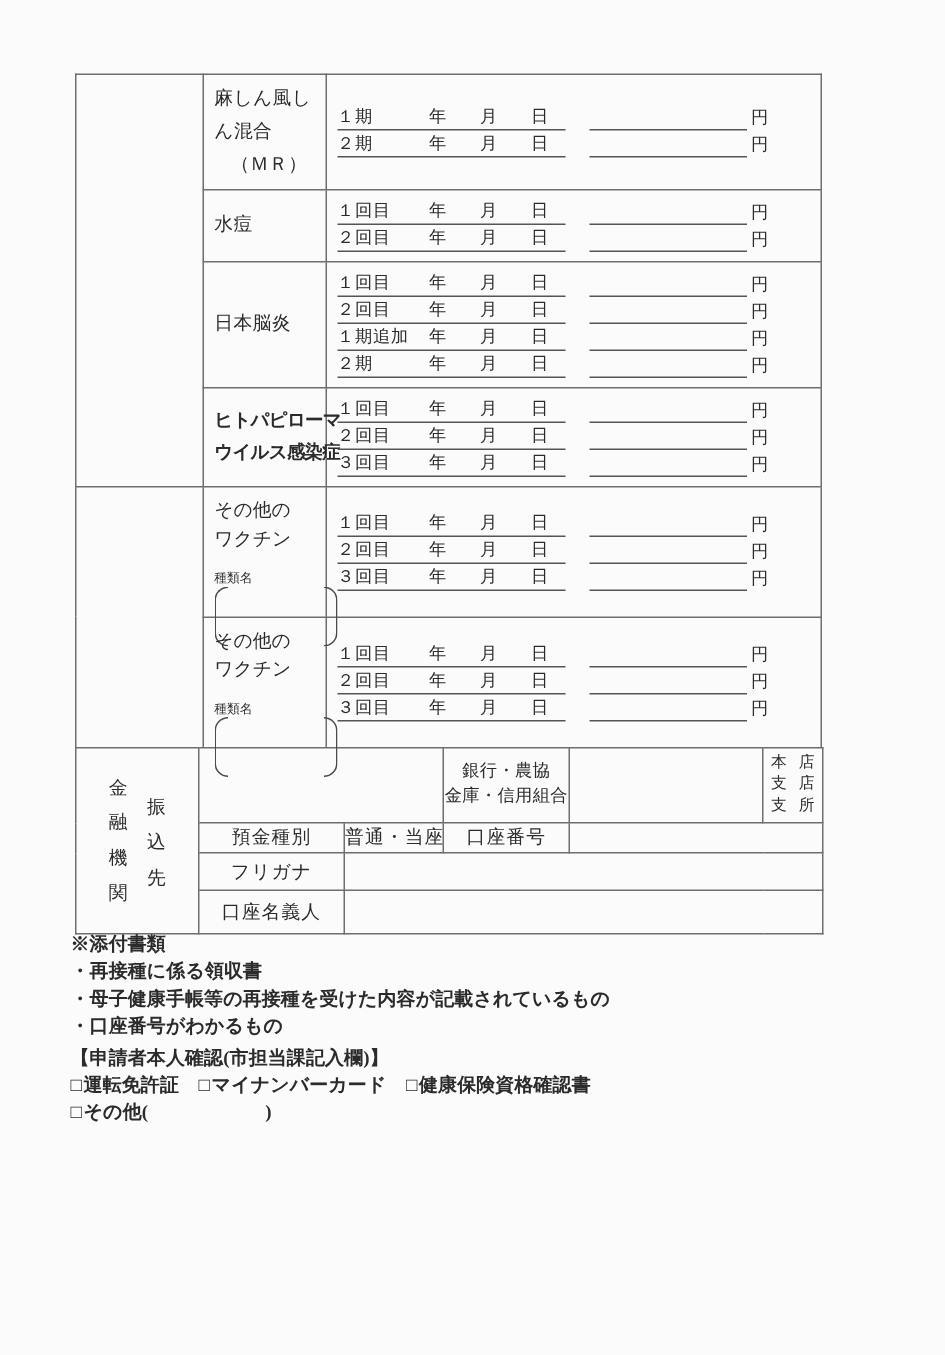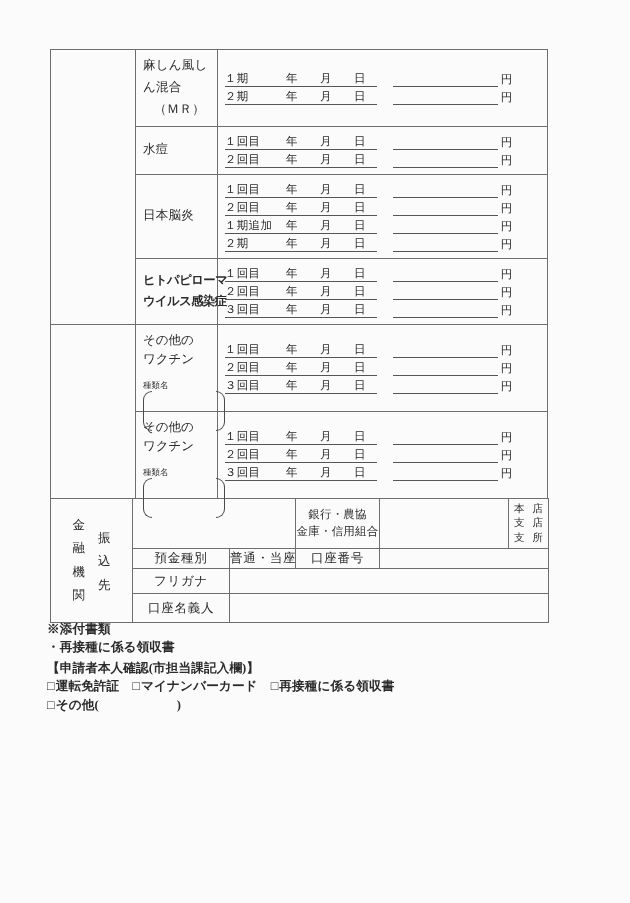--- a/index.html
+++ b/index.html
@@ -576,21 +576,23 @@
         <td class="bank-cell">口座名義人</td>
         <td colspan="4" style="height:28px;"></td>
       </tr>
     </tbody>
   </table>
 </div>
 
 <div class="notes">
   <div class="line">※添付書類</div>
   <div class="line">・再接種に係る領収書</div>
+  <div class="line">・母子健康手帳等の再接種を受けた内容が記載されているもの</div>
+  <div class="line">・口座番号がわかるもの</div>
   <div class="gap"></div>
   <div class="line">【申請者本人確認(市担当課記入欄)】</div>
   <div class="cbline">
-    <span class="cb">□</span><span>運転免許証</span><span class="sp-wide"></span><span class="cb">□</span><span>マイナンバーカード</span><span class="sp-wide"></span><span class="cb">□</span><span>再接種に係る領収書</span>
+    <span class="cb">□</span><span>運転免許証</span><span class="sp-wide"></span><span class="cb">□</span><span>マイナンバーカード</span><span class="sp-wide"></span><span class="cb">□</span><span>健康保険資格確認書</span>
   </div>
   <div class="cbline">
     <span class="cb">□</span><span>その他(</span><span class="paren-gap"></span><span>)</span>
   </div>
 </div>
 
 </body></html>

